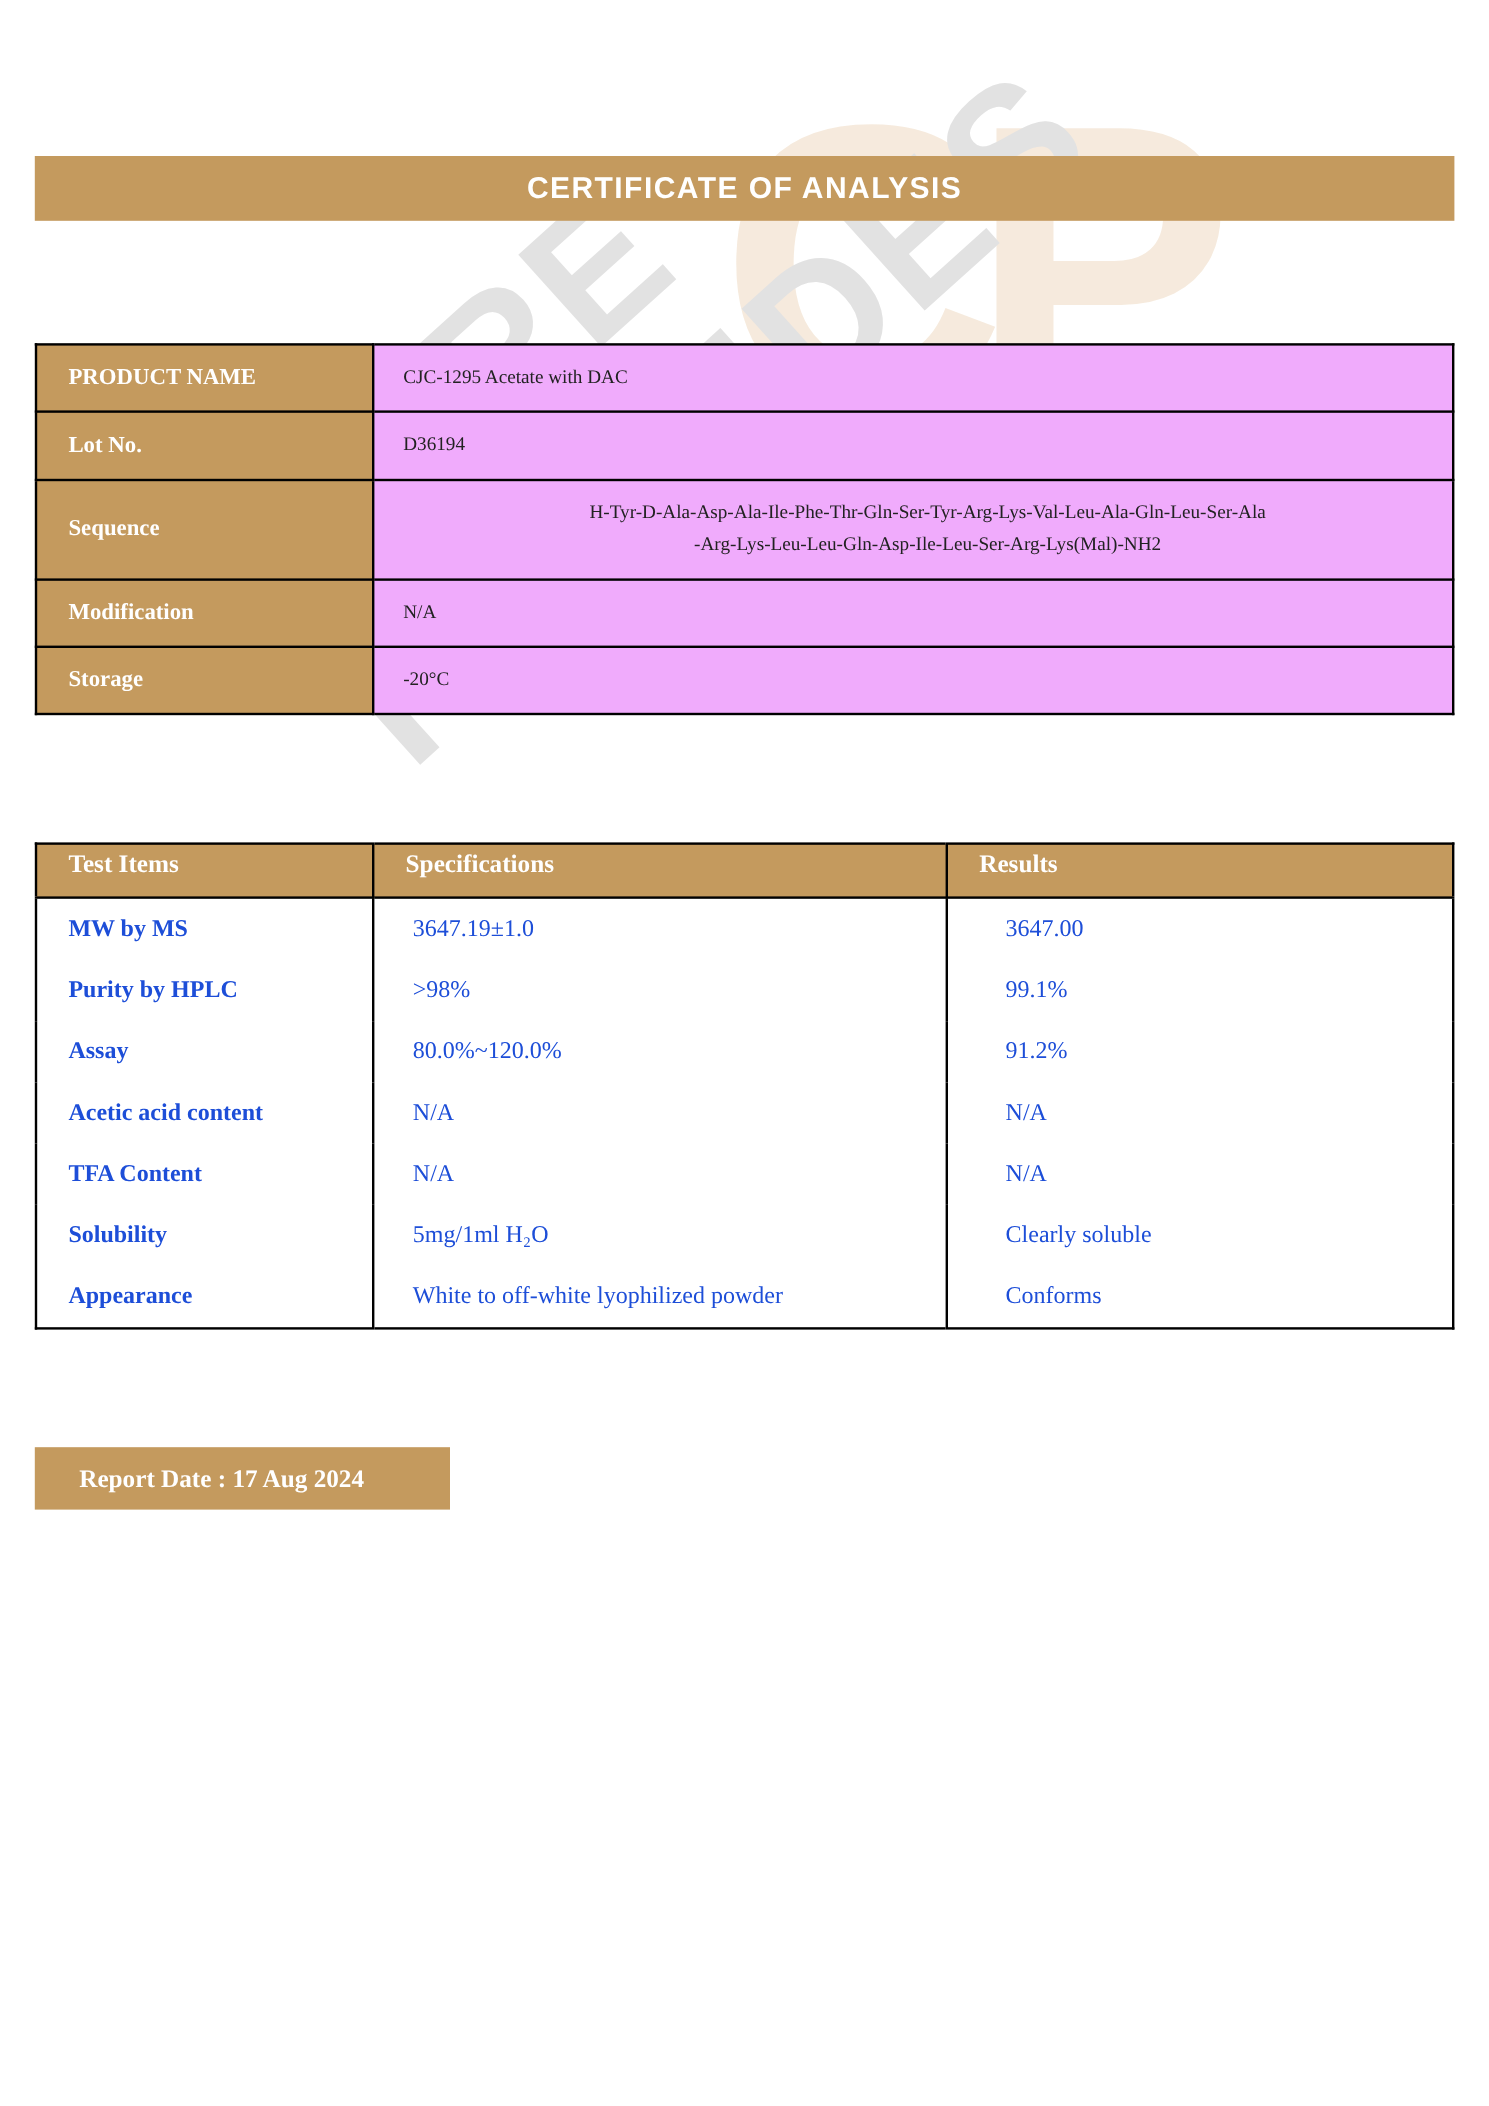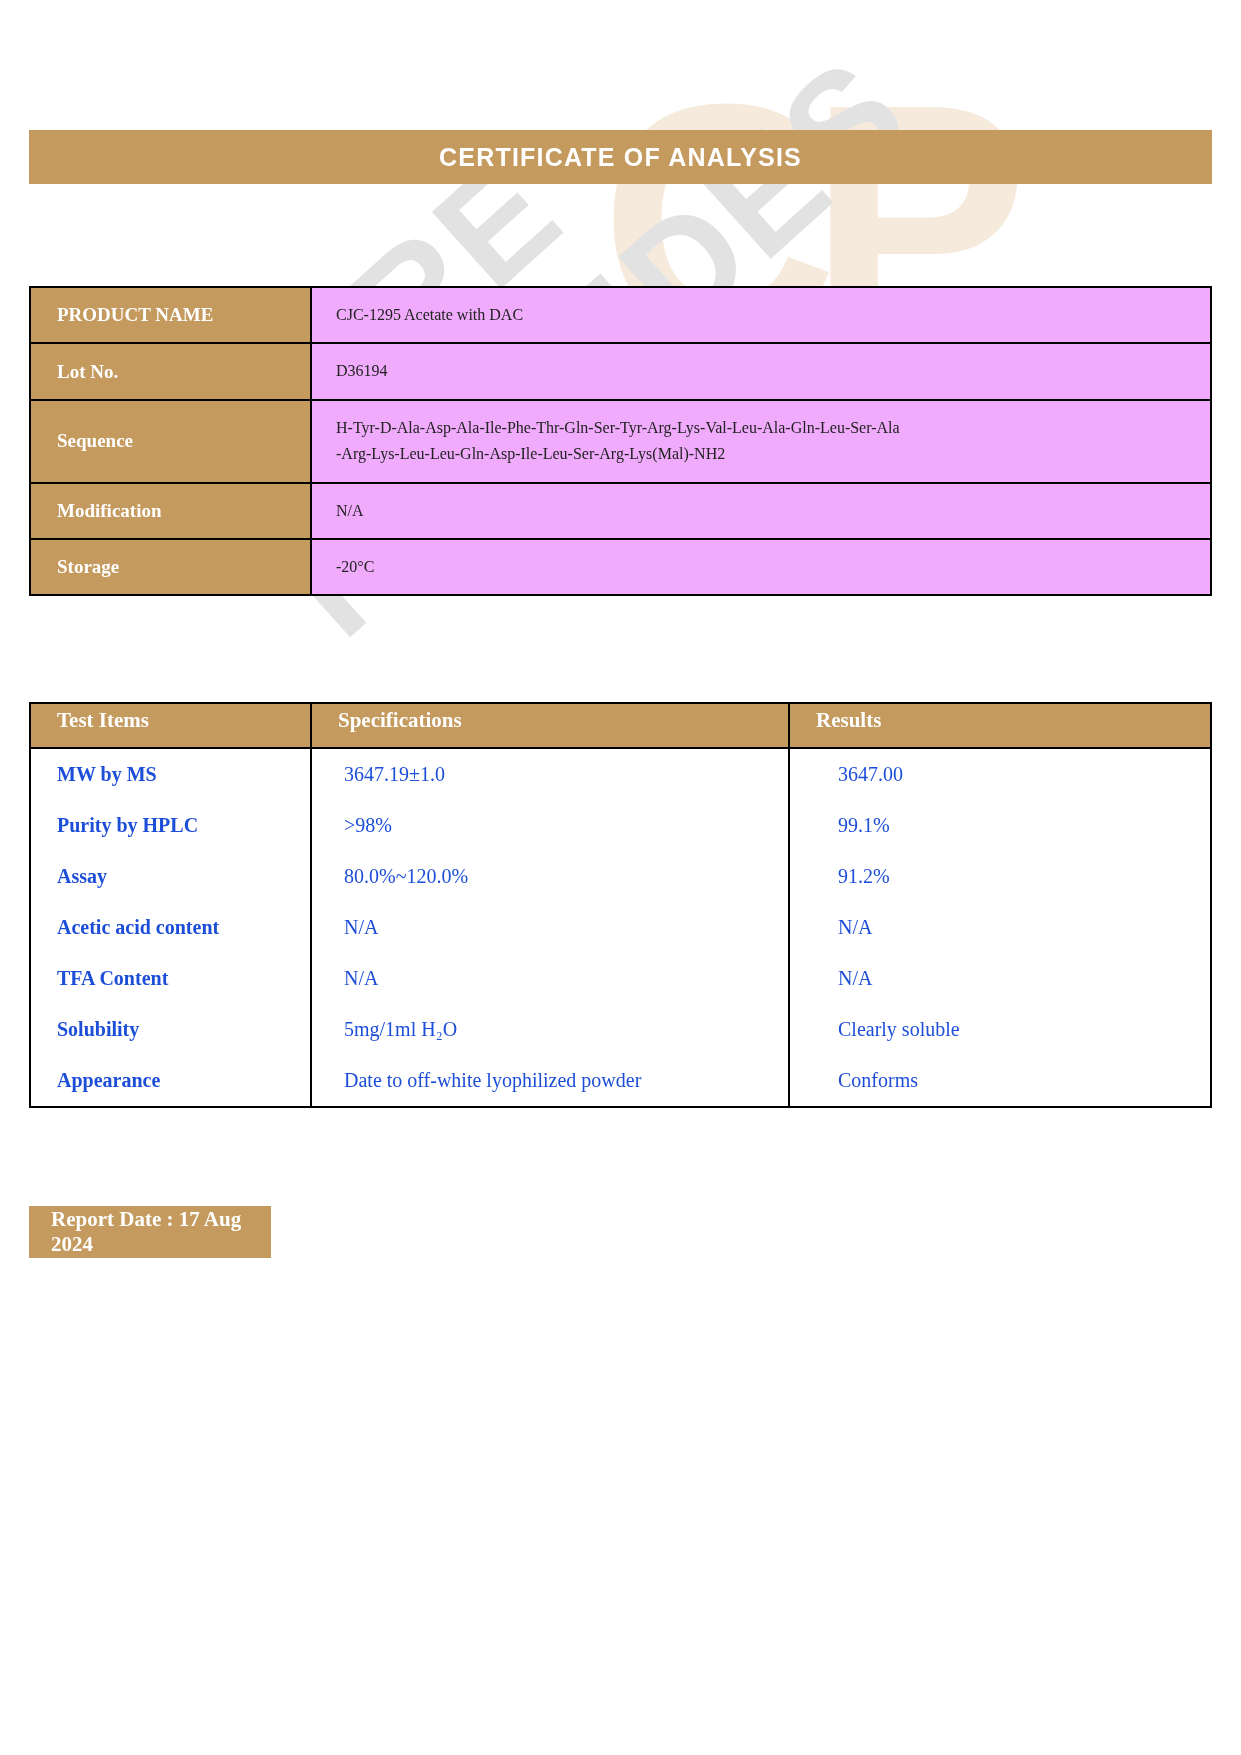--- a/index.html
+++ b/index.html
@@ -105,20 +105,21 @@
   .info-value {
     background: #f0abfc;
     color: #222222;
     font-size: 16px;
     padding: 14px 0 14px 24px !important;
     line-height: 1.65;
   }
   .seq-line {
     display: block;
     white-space: nowrap;
+    text-align: center;
   }
 
   
   .test-table {
     position: absolute;
     left: 29px;
     top: 702px;
     width: 1183px;
     border: 2px solid #000000;
     border-collapse: collapse;
@@ -150,30 +151,30 @@
     font-size: 21px;
   }
   .cell-spec { padding-left: 32px !important; }
   .cell-result { padding-left: 48px !important; }
 
   
   .report-date {
     position: absolute;
     left: 29px;
     top: 1206px;
-    width: 242px;
+    width: 346px;
     height: 52px;
     background: #c49a5e;
     color: #ffffff;
     font-family: "Liberation Serif", serif;
     font-weight: bold;
     font-size: 21px;
     display: flex;
     align-items: center;
-    padding-left: 22px;
+    padding-left: 37px;
     box-sizing: border-box;
   }
 </style>
 </head>
 <body>
 
 <div class="watermark">
   <div class="wm-logo">CP</div>
   <div class="wm-text">
     <div>CORE</div>
@@ -247,21 +248,21 @@
         <td class="cell-spec">N/A</td>
         <td class="cell-result">N/A</td>
       </tr>
       <tr>
         <td class="cell-item">Solubility</td>
         <td class="cell-spec">5mg/1ml H₂O</td>
         <td class="cell-result">Clearly soluble</td>
       </tr>
       <tr>
         <td class="cell-item">Appearance</td>
-        <td class="cell-spec">Date to off-white lyophilized powder</td>
+        <td class="cell-spec">White to off-white lyophilized powder</td>
         <td class="cell-result">Conforms</td>
       </tr>
     </tbody>
   </table>
 
   <div class="report-date">Report Date : 17 Aug 2024</div>
 
 </div>
 
 </body></html>

